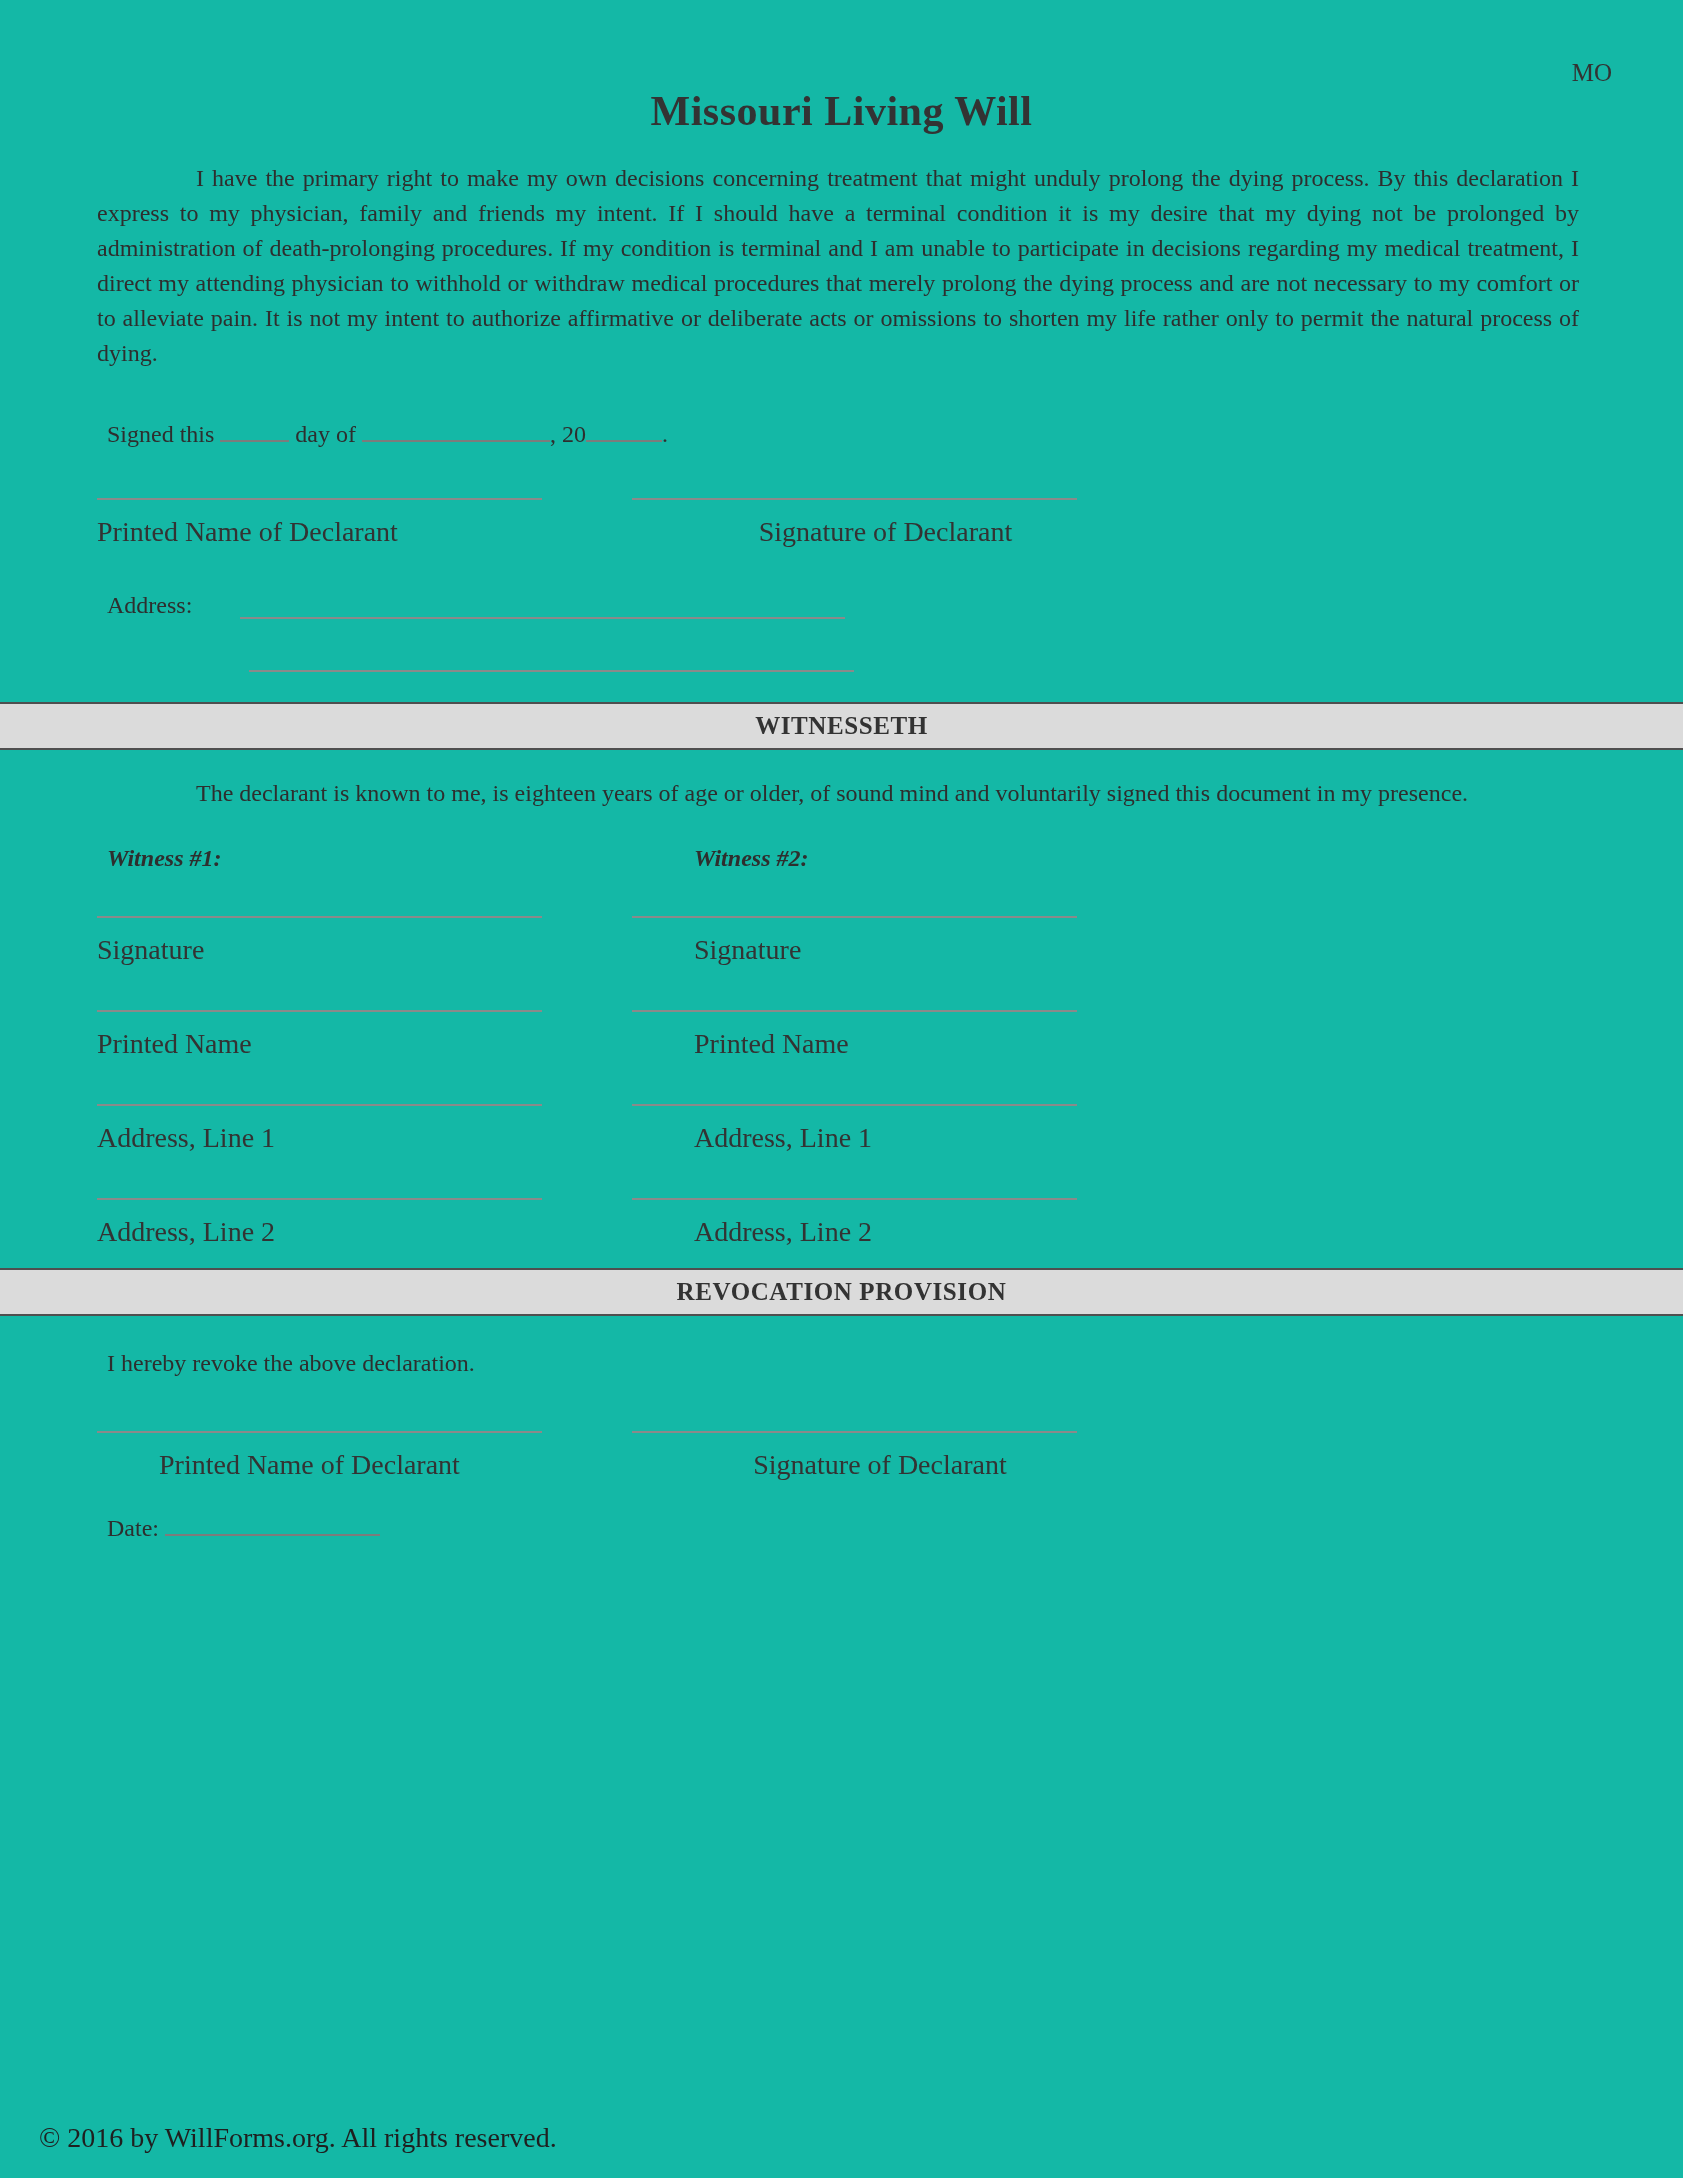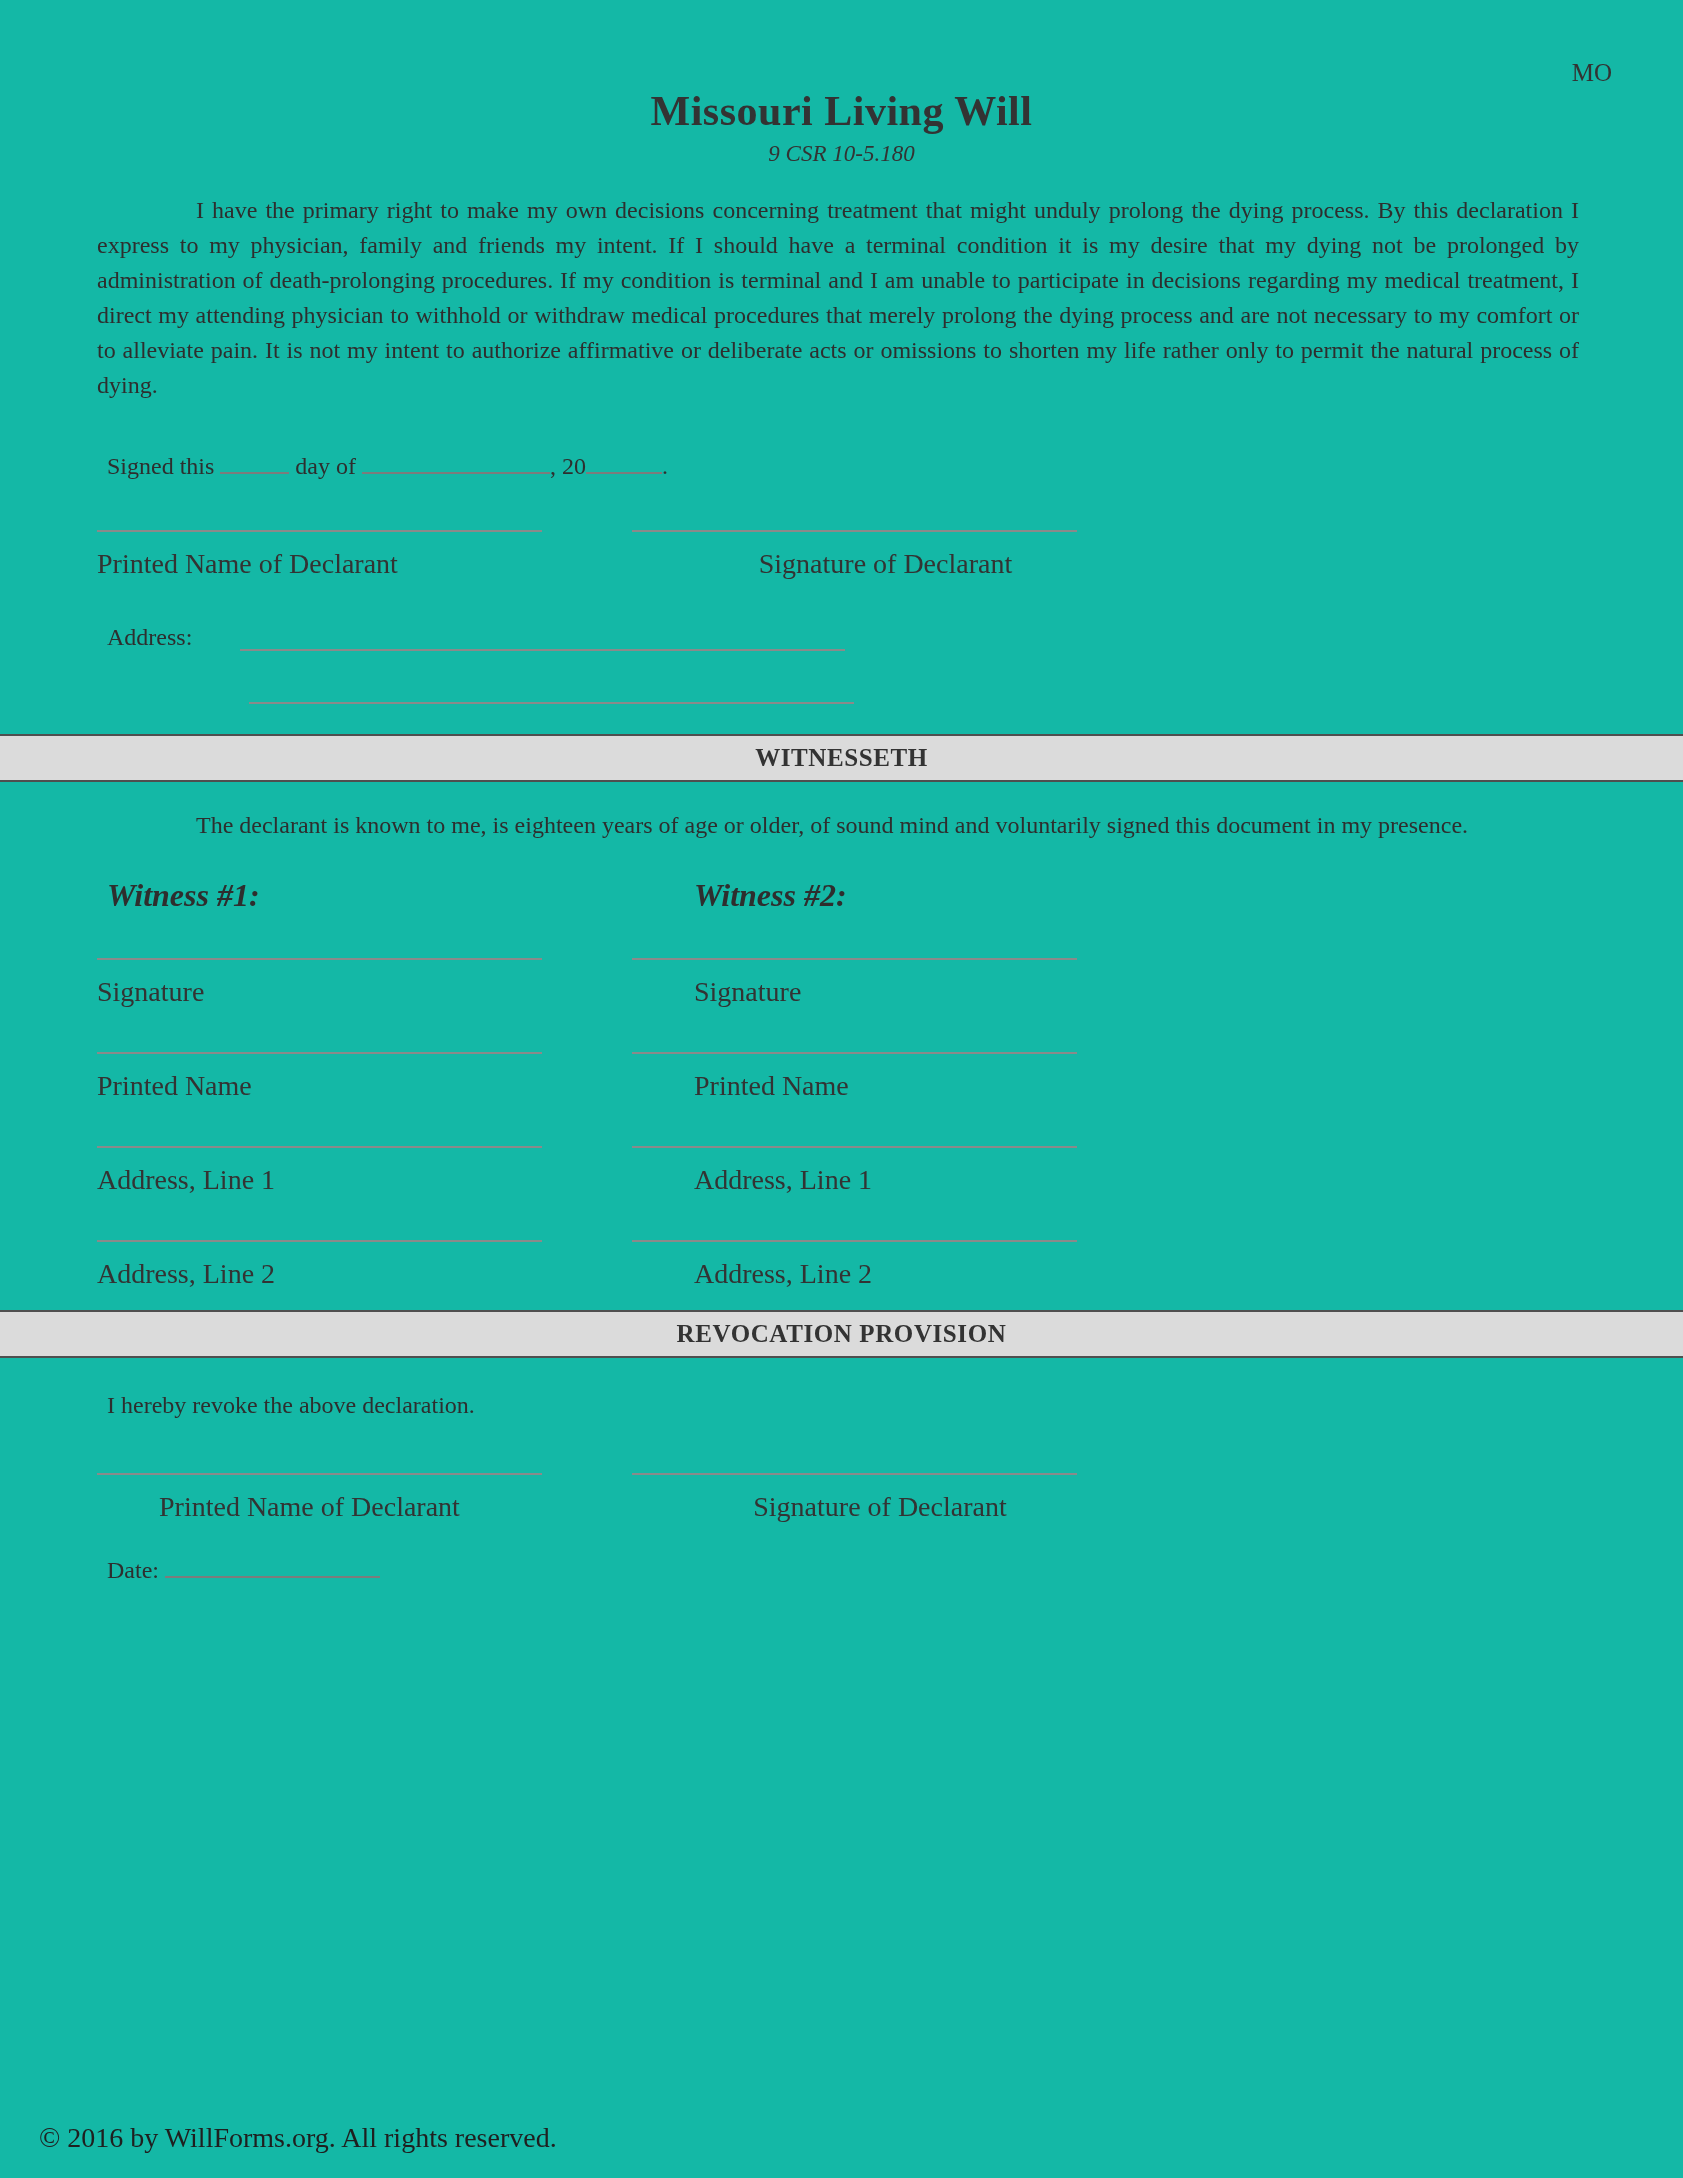--- a/index.html
+++ b/index.html
@@ -51,21 +51,21 @@
   .line-label { font-size: 28px; margin-top: 16px; color: #333; }
   .indent-63 { padding-left: 62px; }
   .indent-52 { padding-left: 51px; }
 
   .address-row { margin-top: 44px; padding-left: 10px; display: flex; align-items: flex-end; }
   .address-rule { width: 605px; margin-left: 48px; border-bottom: 2px solid #8a8a8a; height: 26px; }
   .address-row2 { margin-top: 51px; padding-left: 152px; }
   .address-rule2 { width: 605px; border-bottom: 2px solid #8a8a8a; height: 2px; }
 
   .witness-heads { display: flex; margin-top: 34px; }
-  .witness-heading { font-weight: 700; font-style: italic; font-size: 32px; padding-left: 10px; }
+  .witness-heading { font-weight: 700; font-style: italic; font-size: 24px; padding-left: 10px; }
   .wcol-right .witness-heading { padding-left: 62px; }
 
   .wcol { width: 445px; }
   .wcol + .wcol { margin-left: 90px; }
   .field { margin-top: 44px; }
   .field:first-of-type { margin-top: 48px; }
   .wcol-right .line-label { padding-left: 62px; }
 
   .date-row { margin-top: 30px; padding-left: 10px; font-size: 24px; }
   .blank-date { width: 215px; }
@@ -73,21 +73,20 @@
   .footer { position: absolute; left: 39px; bottom: 24px; font-size: 28px; color: #1f1f1f; }
 </style>
 </head>
 <body>
 
 <div class="page">
 
   <div class="corner-tag">MO</div>
 
   <h1 class="title">Missouri Living Will</h1>
-  <div class="subtitle">9 CSR 10-5.180</div>
 
 
   <div class="content">
     <p class="body-text">I have the primary right to make my own decisions concerning treatment that might unduly prolong the dying process. By this declaration I express to my physician, family and friends my intent. If I should have a terminal condition it is my desire that my dying not be prolonged by administration of death-prolonging procedures. If my condition is terminal and I am unable to participate in decisions regarding my medical treatment, I direct my attending physician to withhold or withdraw medical procedures that merely prolong the dying process and are not necessary to my comfort or to alleviate pain. It is not my intent to authorize affirmative or deliberate acts or omissions to shorten my life rather only to permit the natural process of dying.</p>
 
     <div class="signed-row">
       <span>Signed this</span>
       <span class="blank blank-day"></span>
       <span>day of</span>
       <span class="blank blank-month"></span><span>, 20</span><span class="blank blank-year"></span><span>.</span>

